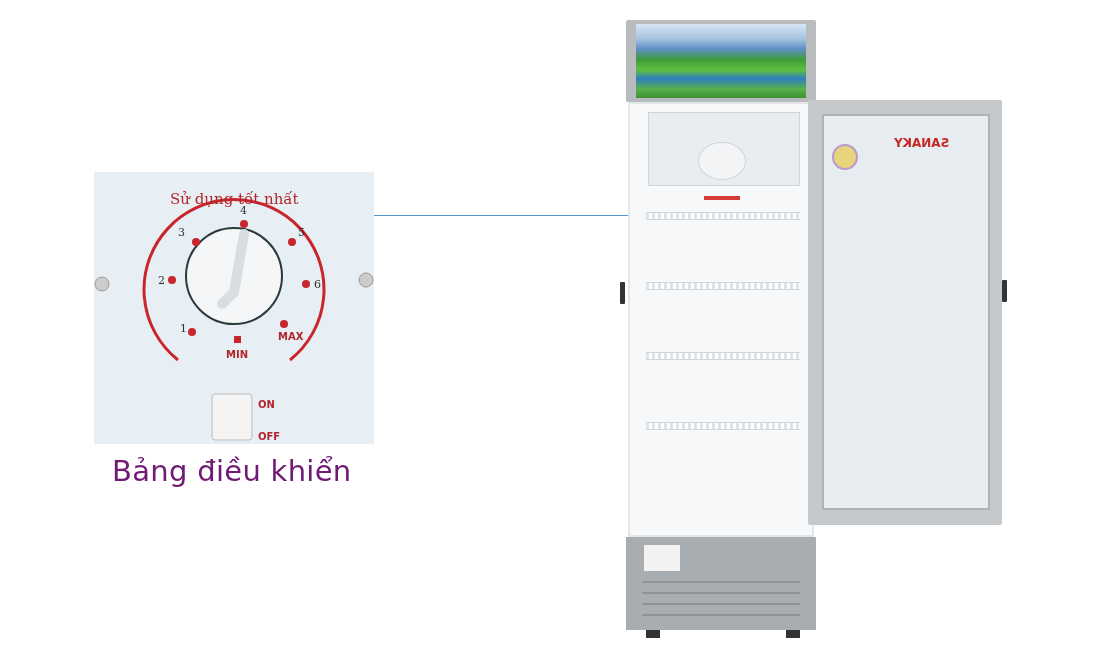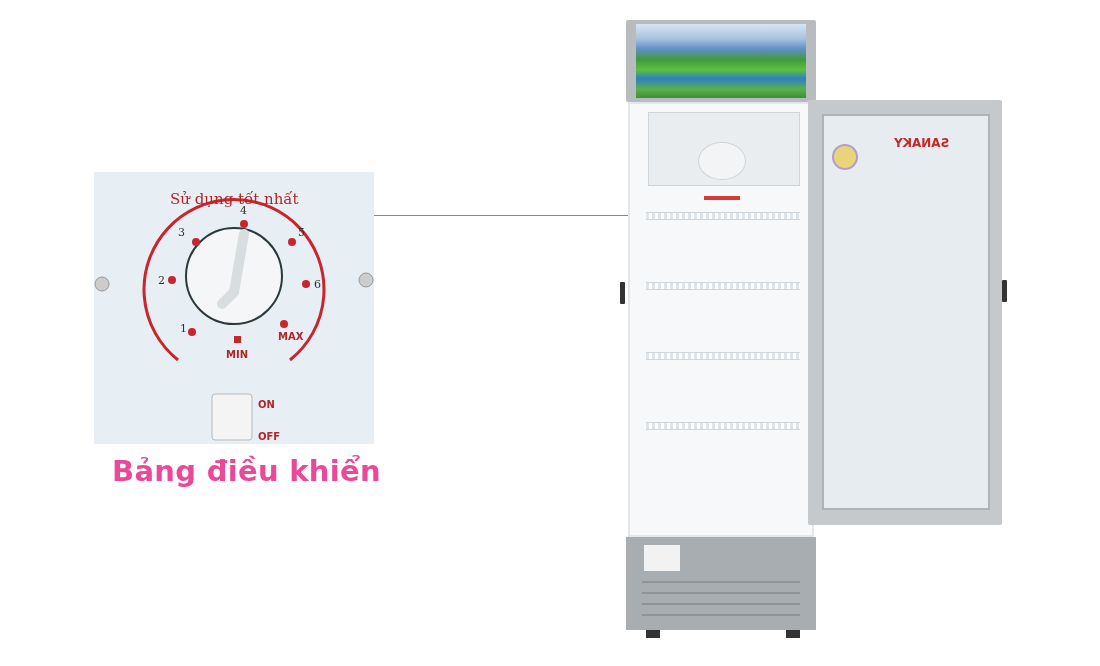--- a/index.html
+++ b/index.html
@@ -1,18 +1,18 @@
 <!DOCTYPE html>
 <html><head>
 <meta charset="utf-8">
 <style>
   html,body{margin:0;padding:0;background:#fff;}
   body{width:1100px;height:666px;position:relative;overflow:hidden;font-family:"DejaVu Serif",serif;}
   .panel{position:absolute;left:94px;top:172px;width:280px;height:272px;background:#e7eef4;}
-  .caption{position:absolute;left:112px;top:454px;font-family:"DejaVu Sans",sans-serif;font-size:29px;color:#ec4899;letter-spacing:0.3px;font-weight:bold;}
+  .caption{position:absolute;left:112px;top:454px;font-family:"DejaVu Sans",sans-serif;font-size:29px;color:#701a75;letter-spacing:0.3px;}
   .leader{position:absolute;left:374px;top:215px;width:398px;height:1px;background:#5a94d0;}
   .leader-v{position:absolute;left:772px;top:190px;width:1px;height:26px;background:#5a94d0;}
   .highlight{position:absolute;left:755px;top:141px;width:42px;height:50px;border:1px solid #5a94d0;}
   .fridge{position:absolute;left:626px;top:20px;width:190px;height:620px;}
   .canopy{position:absolute;left:0;top:0;width:190px;height:82px;background:#b9bcbe;border-radius:2px;}
   .canopy-img{position:absolute;left:10px;top:4px;width:170px;height:74px;background:linear-gradient(180deg,#d7e6f3 0%,#a5c3e0 20%,#5f8fc4 34%,#3f9a3b 48%,#5cbf3e 62%,#2f7fbf 74%,#58b24a 88%,#3e8f34 100%);}
   .body{position:absolute;left:2px;top:82px;width:186px;height:435px;background:#f6f8fa;border:2px solid #e4e7ea;box-sizing:border-box;}
   .top-unit{position:absolute;left:18px;top:8px;width:150px;height:72px;background:#e9edf0;border:1px solid #cfd4d8;}
   .fan{position:absolute;left:72px;top:122px;width:46px;height:36px;border-radius:50%;background:#f3f4f5;border:1px solid #cfd3d6;}
   .redstrip{position:absolute;left:78px;top:176px;width:36px;height:4px;background:#d83a3a;}

